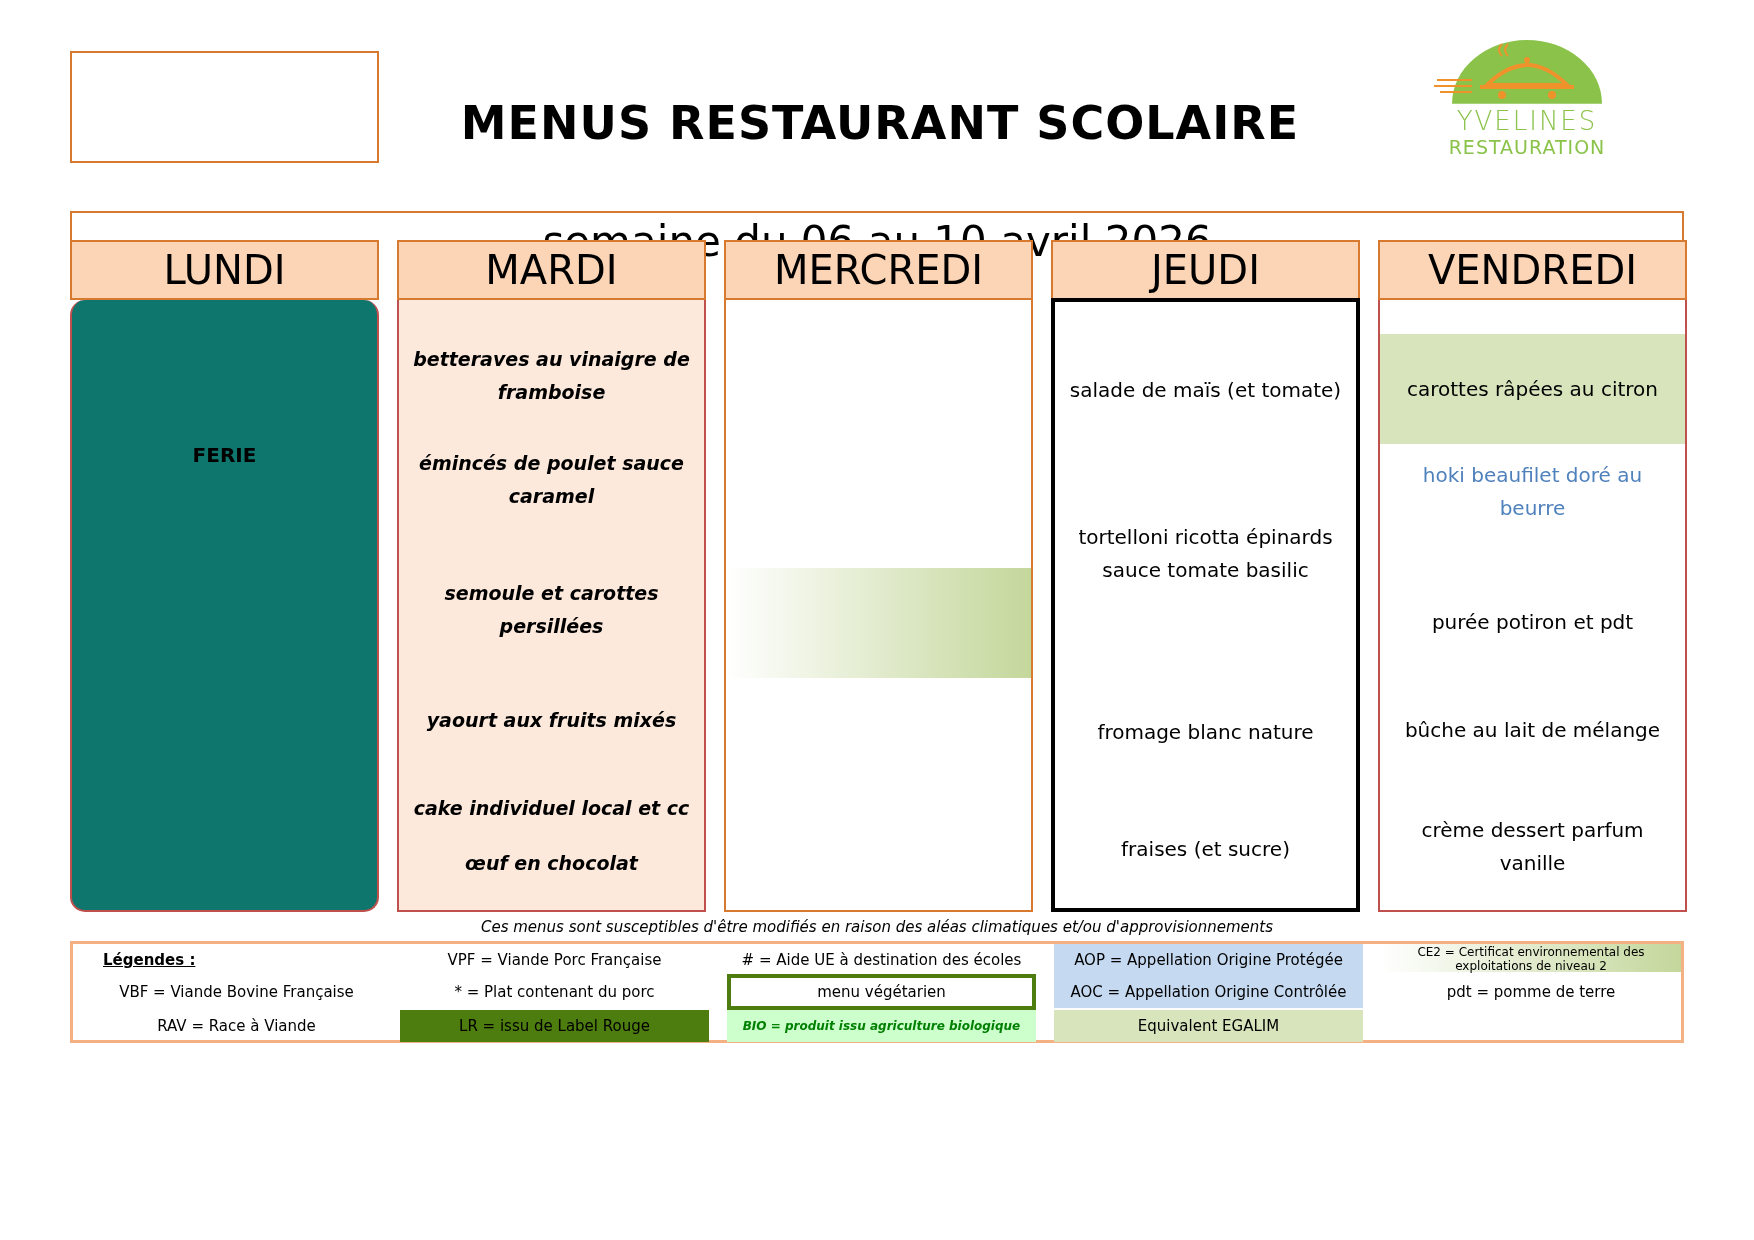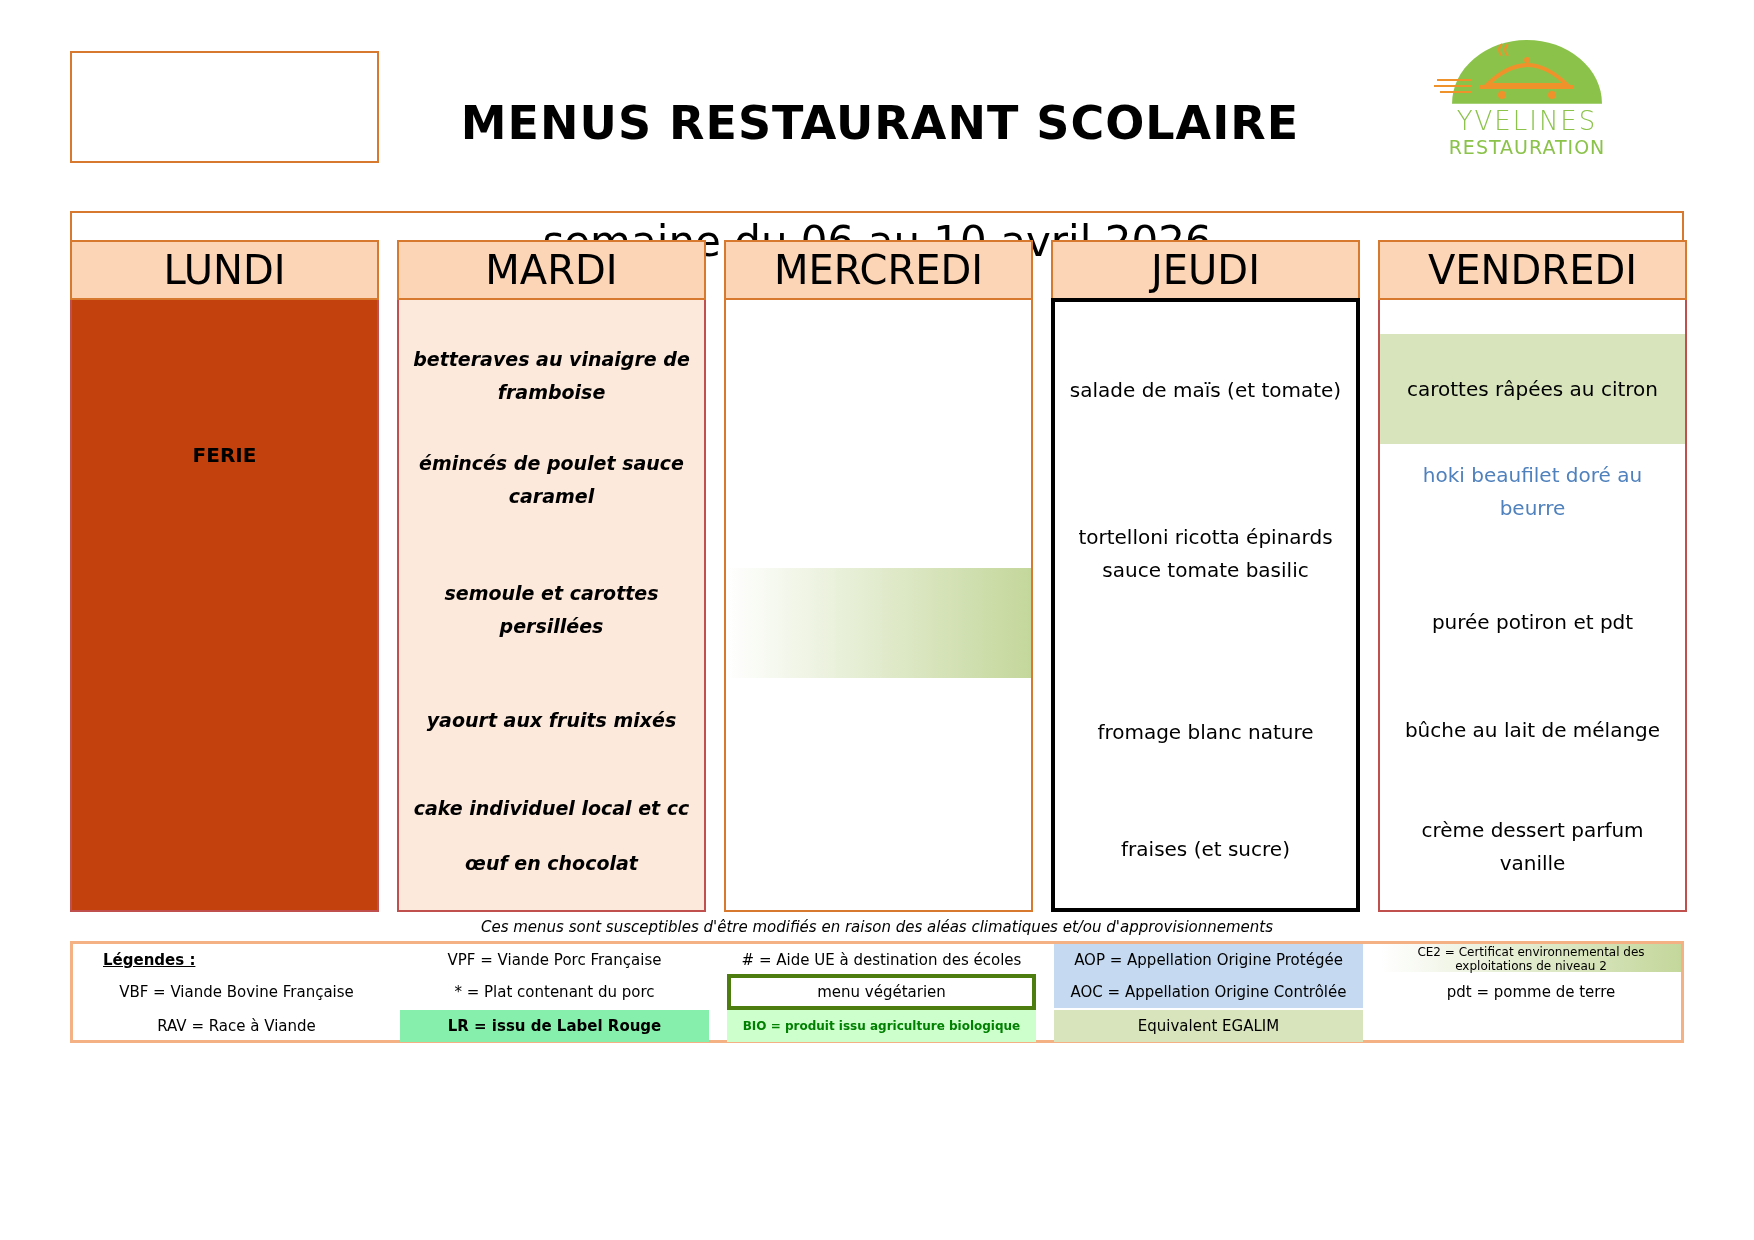--- a/index.html
+++ b/index.html
@@ -20,43 +20,43 @@
   .brand-line1 { position: absolute; left: 0; top: 66px; width: 190px; text-align: center; color: #8bc34a; font-size: 26px; letter-spacing: 2px; font-family: "DejaVu Sans", sans-serif; font-weight: 300; }
   .brand-line2 { position: absolute; left: 0; top: 96px; width: 190px; text-align: center; color: #8bc34a; font-size: 19px; letter-spacing: 1px; font-family: "DejaVu Sans", sans-serif; }
 
   
   .frame { left: 70px; top: 179px; width: 1614px; height: 64px; border: 2px solid #d7792f; border-bottom: none; background: #fff; margin-top: 32px; }
   .week { position: absolute; left: 0; top: 4px; width: 100%; text-align: center; font-size: 42px; font-family: "DejaVu Sans", sans-serif; }
 
   .day-col { position: absolute; top: 240px; width: 309px; }
   .day-head { height: 60px; background: #fbd5b5; border: 2px solid #d7792f; text-align: center; font-size: 40px; line-height: 56px; }
   .day-body { position: relative; height: 612px; border: 2px solid #d7792f; border-top: none; }
-  .day-body.lundi { background: #c2410c; border-color: #c0504d; }
+  .day-body.lundi { background: #0f766e; border-color: #c0504d; border-radius: 15px; }
   .day-body.mardi { background: #fce9dc; border-color: #c0504d; }
   .day-body.mercredi { background: #fff; border-color: #d7792f; }
   .day-body.jeudi { background: #fff; border: 4px solid #000; margin-top: -2px; height: 614px; }
   .day-body.vendredi { background: #fff; border-color: #c0504d; }
 
   .slot { position: absolute; left: 0; width: 100%; display: flex; align-items: center; justify-content: center; text-align: center; padding: 0 10px; font-size: 20px; line-height: 33px; }
   .mardi .slot { font-style: italic; font-weight: bold; font-size: 19px; }
   .ferie { font-weight: bold; font-size: 20px; }
 
   .egalim-bg { background: #d7e4bc; }
   .egalim-grad { background: linear-gradient(to right, #ffffff 0%, #c4d79b 100%); }
   .fish { color: #4f81bd; }
 
   .notice { left: 70px; top: 918px; width: 1614px; text-align: center; font-style: italic; font-size: 15px; }
 
   
   .legend { left: 70px; top: 941px; width: 1614px; height: 102px; border: 3px solid #f4b183; background: #fff; }
   .lg { position: absolute; height: 32px; display: flex; align-items: center; justify-content: center; text-align: center; font-size: 15px; }
   .lg-title { justify-content: flex-start; padding-left: 30px; font-weight: bold; text-decoration: underline; }
-  .lg-lr { background: #86efac; font-weight: bold; }
+  .lg-lr { background: #4d7c0f; }
   .lg-veg { border: 4px solid #4d7c0f; background: #fff; }
-  .lg-bio { background: #ccffcc; color: #008000; font-weight: bold; font-size: 12px; }
+  .lg-bio { background: #ccffcc; color: #008000; font-weight: bold; font-size: 12px; font-style: italic; }
   .lg-aop { background: #c5d9f1; }
   .lg-egalim { background: #d7e4bc; }
   .lg-ce2 { background: linear-gradient(to right, #ffffff 0%, #c4d79b 100%); font-size: 12px; line-height: 14px; align-items: flex-start; padding-top: 1px; }
 </style>
 </head>
 <body>
 
 <div class="abs logo-box"></div>
 
 <div class="abs title">MENUS RESTAURANT SCOLAIRE</div>

